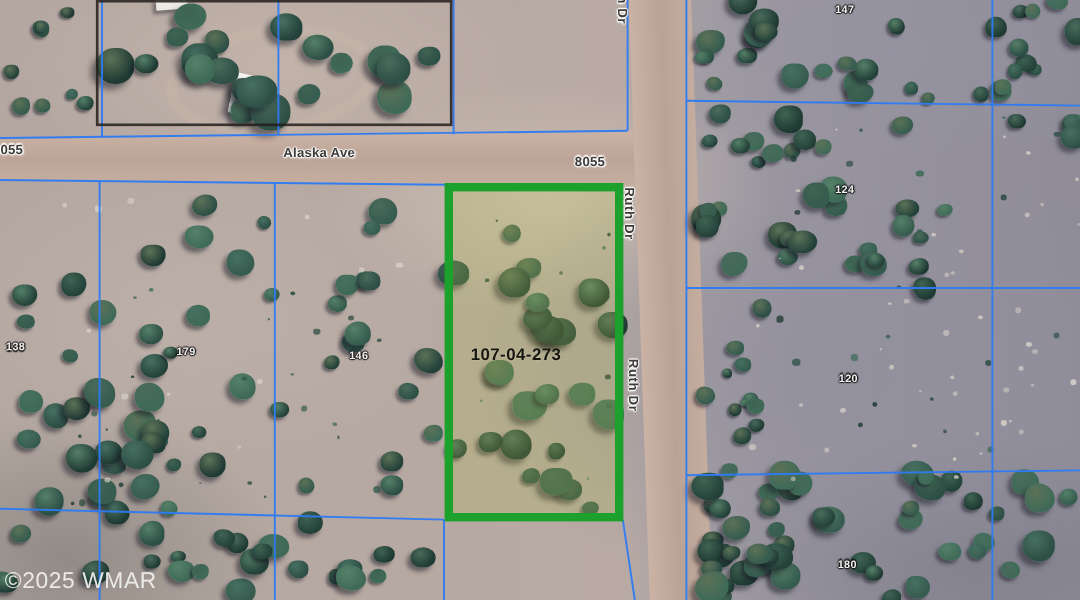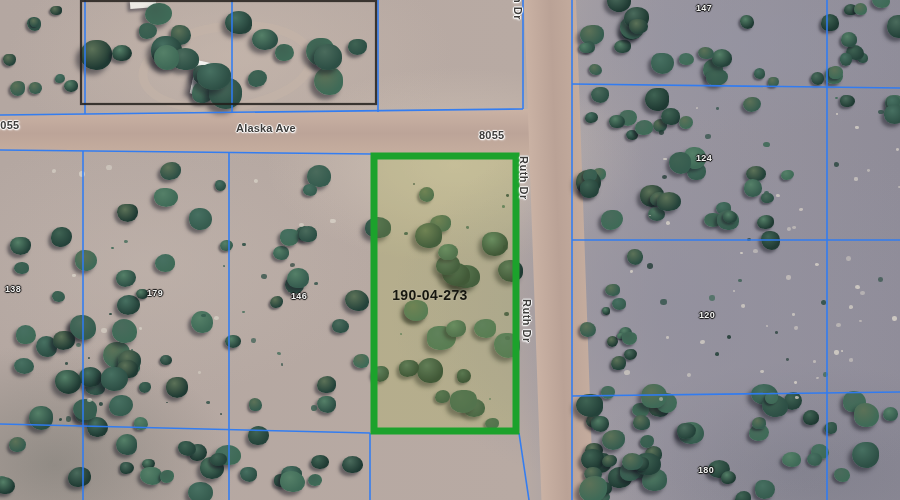--- a/index.html
+++ b/index.html
@@ -471,16 +471,17 @@
       <div class="street-label vertical" style="left: 512px; top: -4px;">h Dr</div>
       <div class="street-label vertical" style="left: 518px; top: 156px;">Ruth Dr</div>
       <div class="street-label vertical" style="left: 521px; top: 299px;">Ruth Dr</div>
       <div class="parcel-label" style="left: 704px; top: 8px;">147</div>
       <div class="parcel-label" style="left: 704px; top: 158px;">124</div>
       <div class="parcel-label" style="left: 707px; top: 315px;">120</div>
       <div class="parcel-label" style="left: 706px; top: 470px;">180</div>
       <div class="parcel-label" style="left: 13px; top: 289px;">138</div>
       <div class="parcel-label" style="left: 155px; top: 293px;">179</div>
       <div class="parcel-label" style="left: 299px; top: 296px;">146</div>
-      <div class="apn-label" style="left: 430px; top: 295px;">190-04-273</div>
+      <div class="apn-label" style="left: 430px; top: 295px;">107-04-273</div>
     </div>
 
+  <div id="watermark">©2025 WMAR</div>
 </div>
 
 </body></html>

